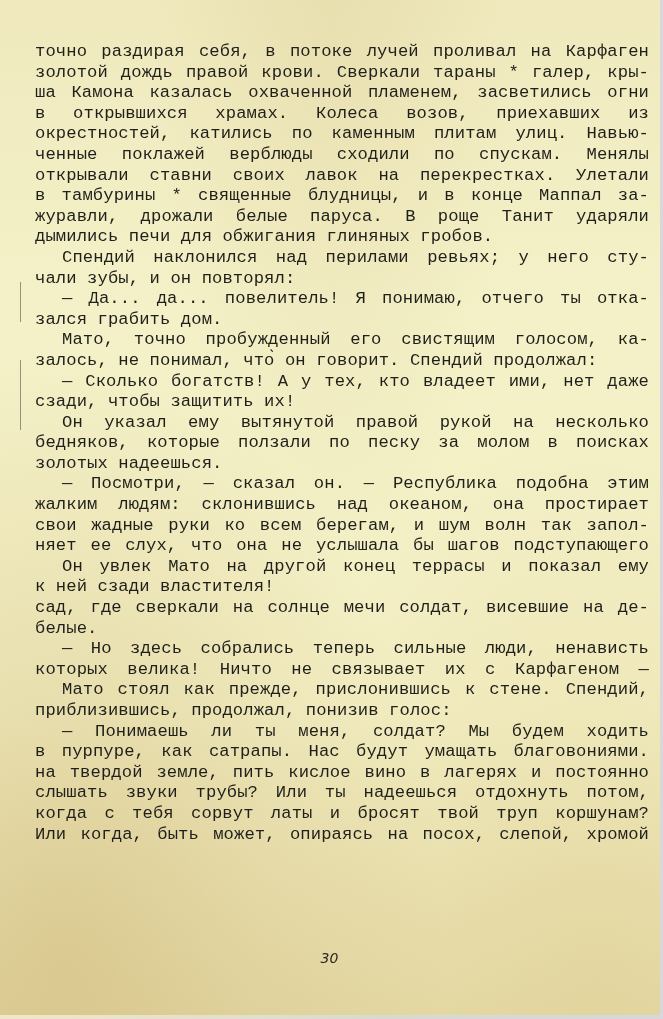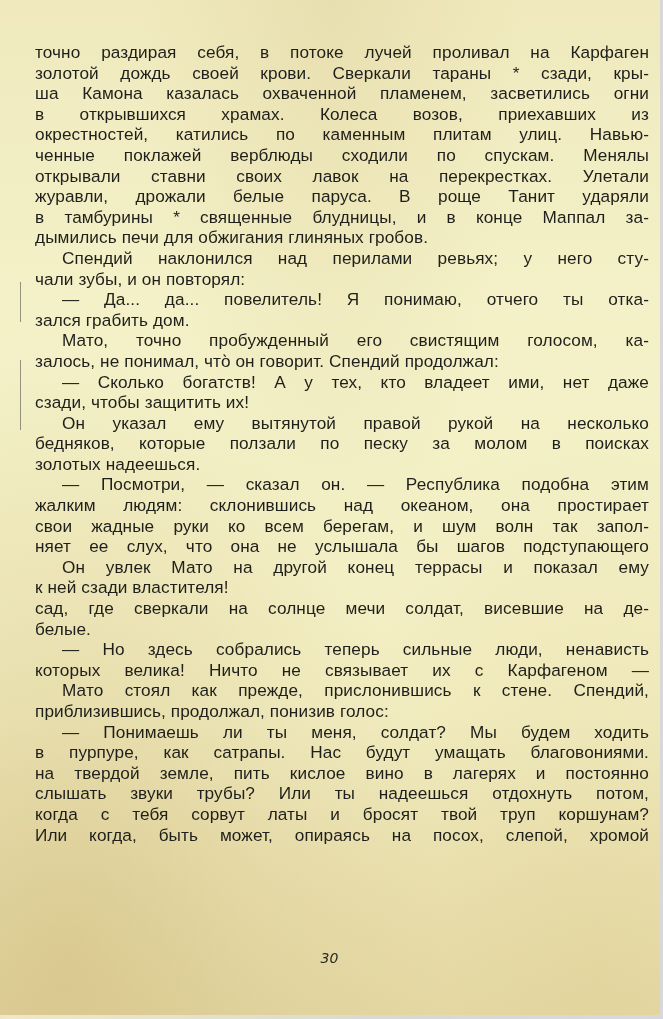--- a/index.html
+++ b/index.html
@@ -34,21 +34,21 @@
       position: absolute;
       left: 0; bottom: 0;
       width: 663px; height: 4px;
       background: linear-gradient(90deg, #efe8c8 0%, #d9d9d2 60%, #d6d8dc 100%);
     }
     .text-block {
       position: absolute;
       left: 35px;
       top: 42px;
       width: 614px;
-      font-family: Liberation Sans, sans-serif;
+      font-family: Liberation Mono, monospace;
       font-size: 17.2px;
       line-height: 20.6px;
       color: #1f1f1b;
       letter-spacing: 0.1px;
     }
     .line {
       display: block;
       white-space: nowrap;
       text-align: justify;
       text-align-last: justify;
@@ -85,28 +85,28 @@
 
 <div class="page">
   <div class="right-edge"></div>
   <div class="bottom-edge"></div>
 
   <div class="margin-mark" style="top:282px;height:40px;"></div>
   <div class="margin-mark" style="top:360px;height:70px;"></div>
 
   <div class="text-block" id="text-block">
       <span class="line">точно раздирая себя, в потоке лучей проливал на Карфаген</span>
-      <span class="line">золотой дождь своей крови. Сверкали тараны * сзади, кры-</span>
+      <span class="line">золотой дождь правой крови. Сверкали тараны * галер, кры-</span>
       <span class="line">ша Камона казалась охваченной пламенем, засветились огни</span>
       <span class="line">в открывшихся храмах. Колеса возов, приехавших из</span>
       <span class="line">окрестностей, катились по каменным плитам улиц. Навью-</span>
       <span class="line">ченные поклажей верблюды сходили по спускам. Менялы</span>
       <span class="line">открывали ставни своих лавок на перекрестках. Улетали</span>
+      <span class="line">в тамбурины * священные блудницы, и в конце Маппал за-</span>
       <span class="line">журавли, дрожали белые паруса. В роще Танит ударяли</span>
-      <span class="line">в тамбурины * священные блудницы, и в конце Маппал за-</span>
       <span class="line last">дымились печи для обжигания глиняных гробов.</span>
       <span class="line indent">Спендий наклонился над перилами ревьях; у него сту-</span>
       <span class="line last">чали зубы, и он повторял:</span>
       <span class="line indent">— Да... да... повелитель! Я понимаю, отчего ты отка-</span>
       <span class="line last">зался грабить дом.</span>
       <span class="line indent">Мато, точно пробужденный его свистящим голосом, ка-</span>
       <span class="line last">залось, не понимал, что̀ он говорит. Спендий продолжал:</span>
       <span class="line indent">— Сколько богатств! А у тех, кто владеет ими, нет даже</span>
       <span class="line last">сзади, чтобы защитить их!</span>
       <span class="line indent">Он указал ему вытянутой правой рукой на несколько</span>

